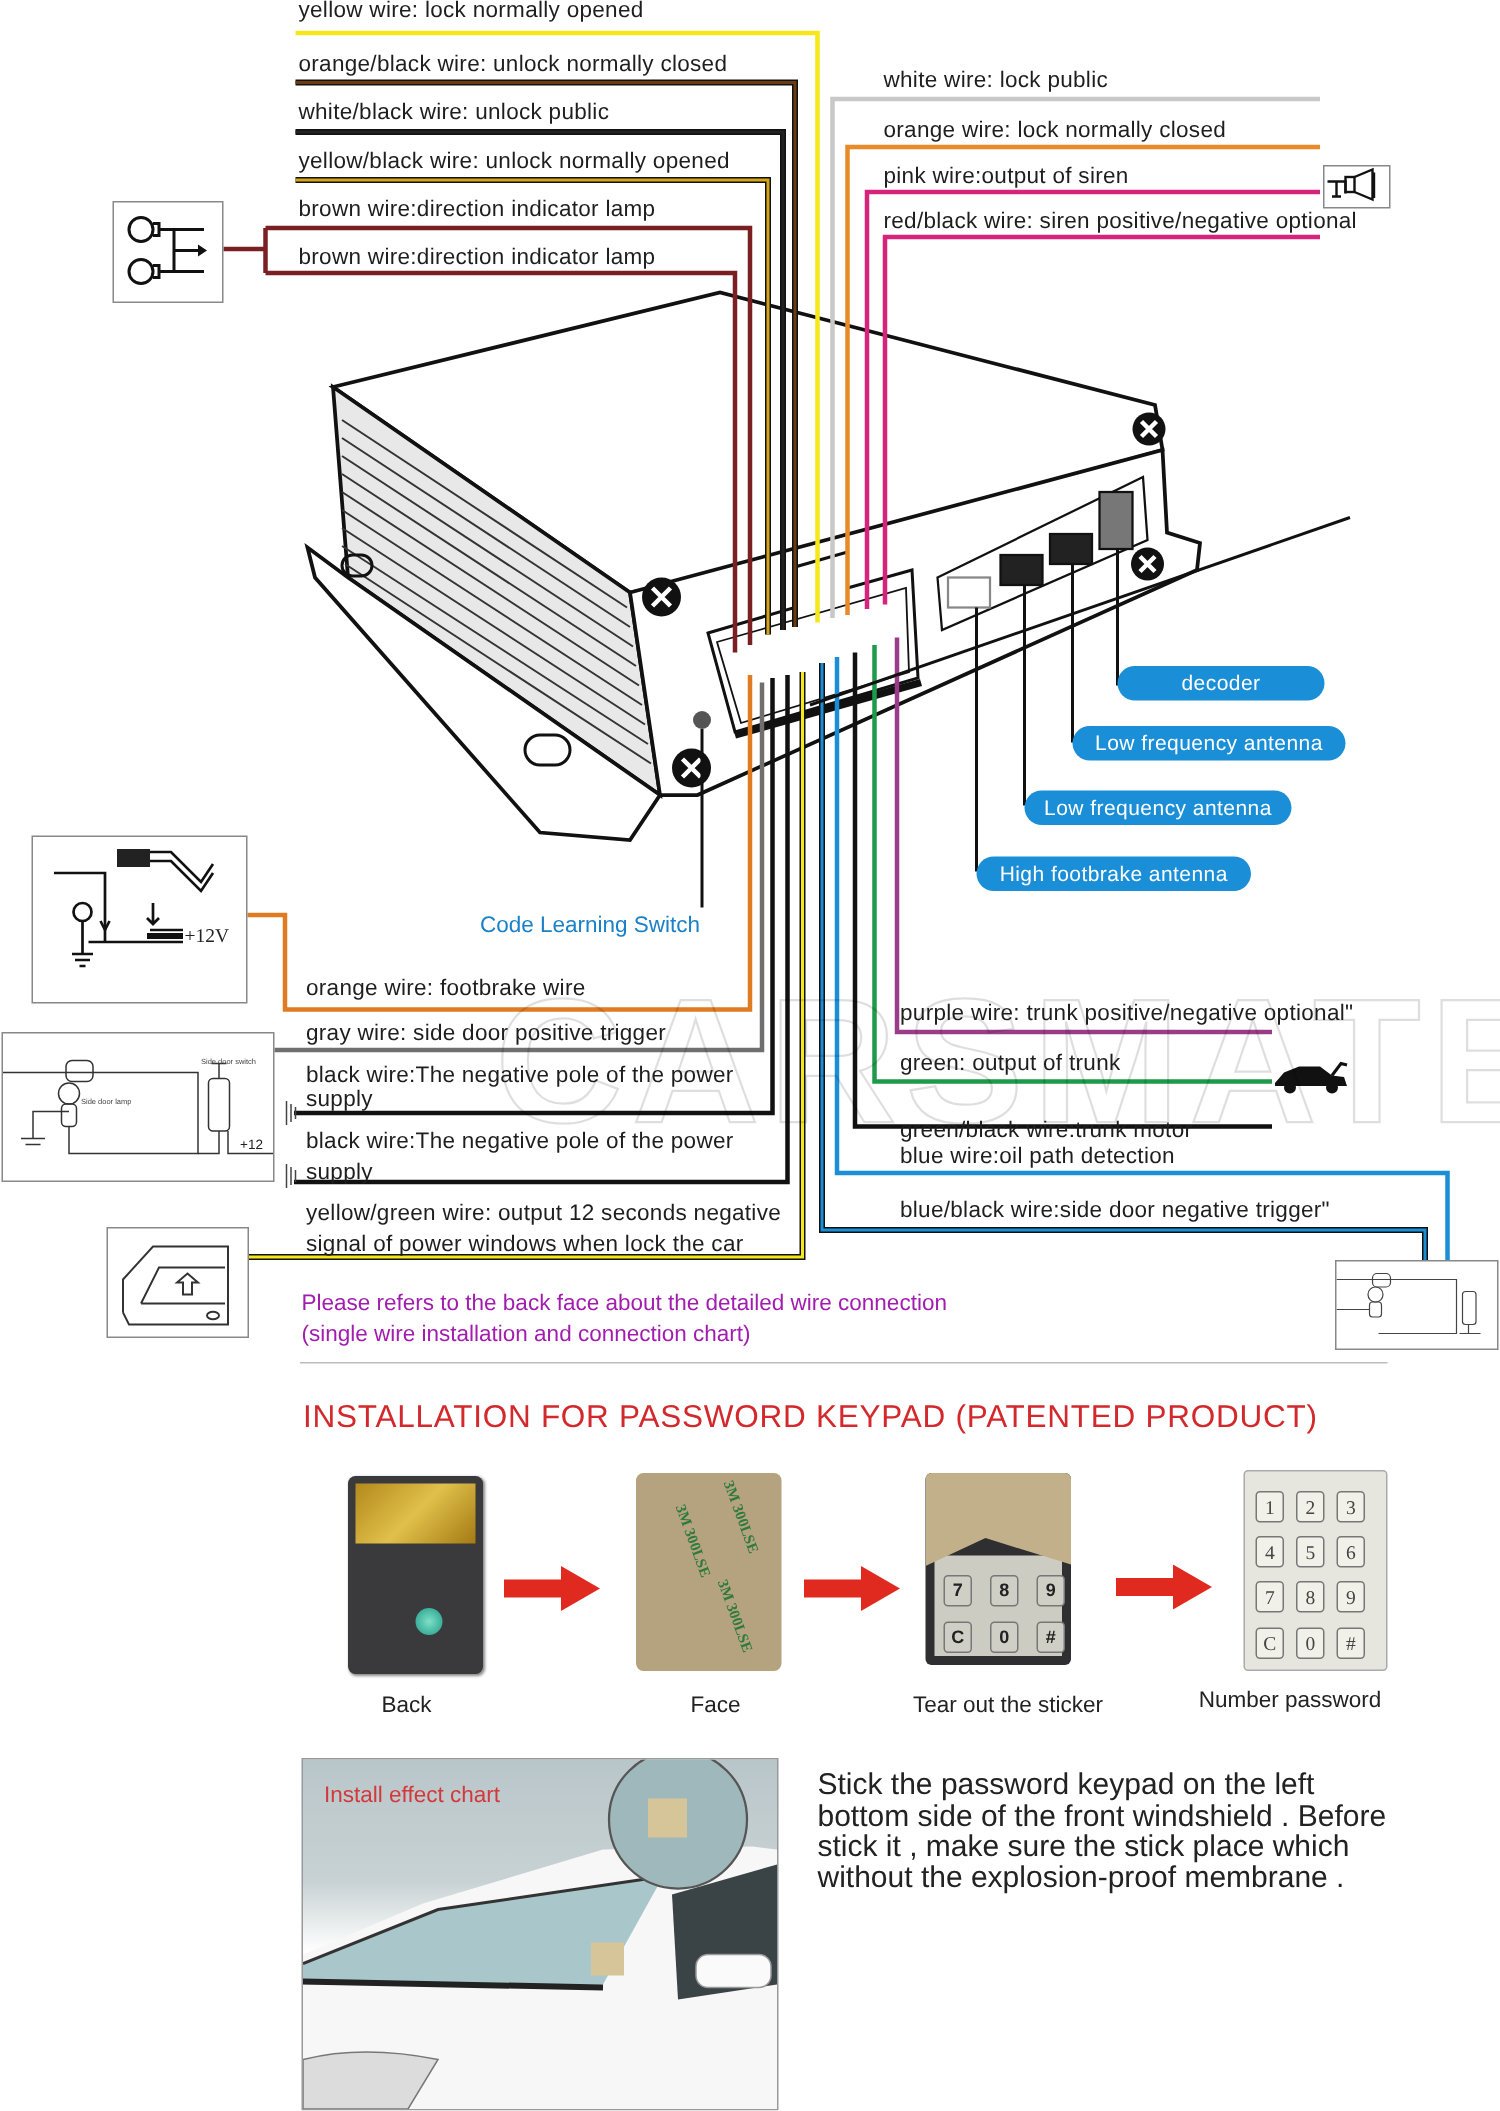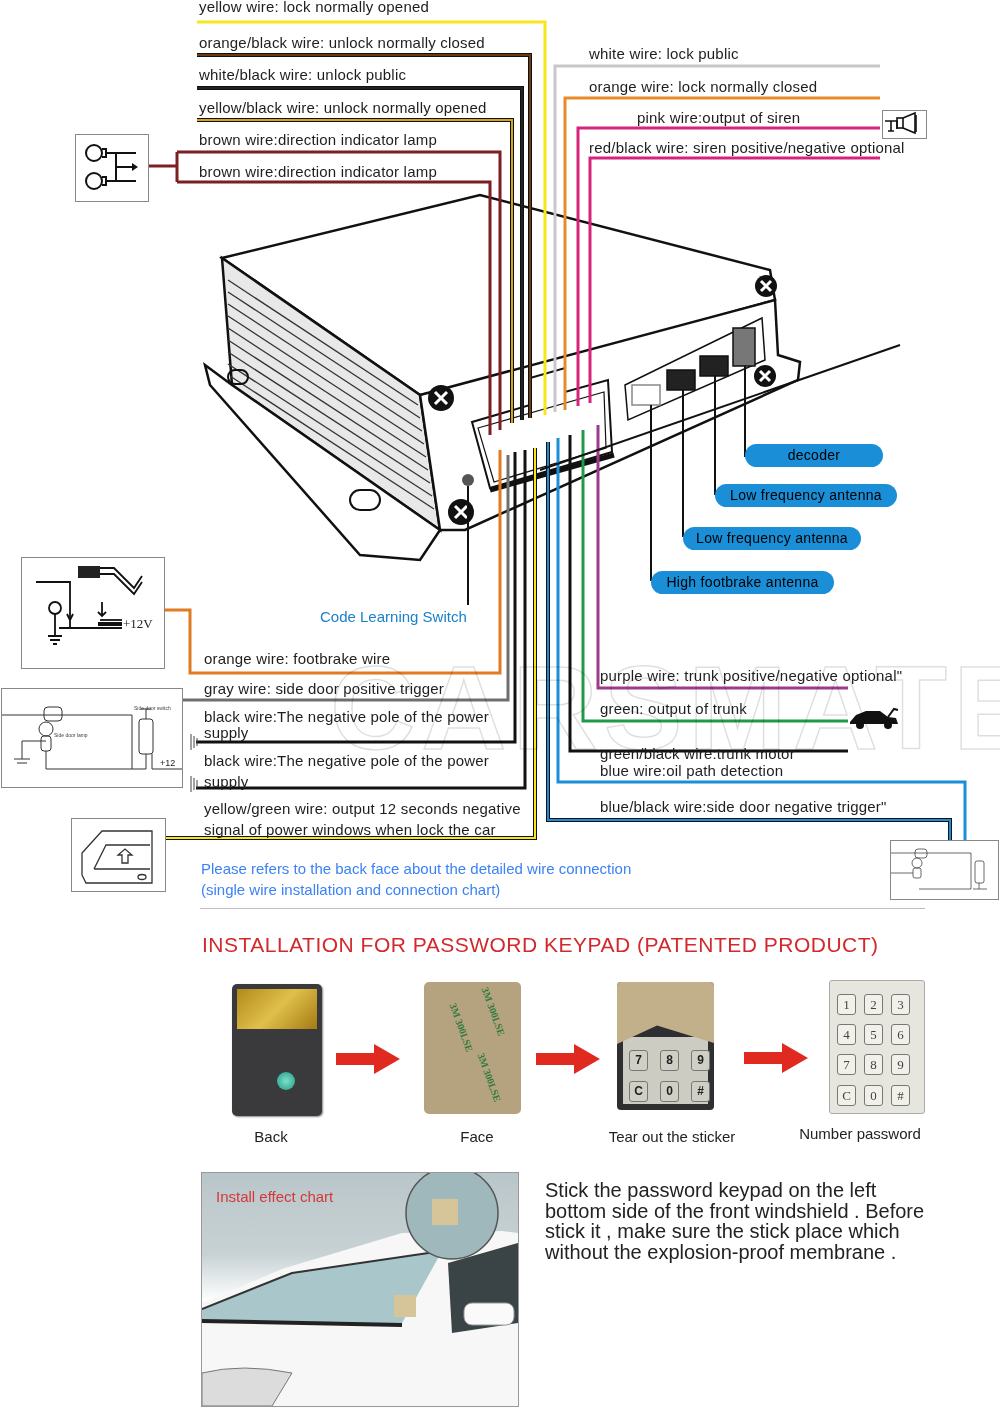--- a/index.html
+++ b/index.html
@@ -1,26 +1,26 @@
 <!DOCTYPE html>
 <html><head>
 <meta charset="utf-8">
 <style>
   html, body { margin:0; padding:0; background:#ffffff; }
   body { width:1000px; height:1407px; position:relative; overflow:hidden;
          font-family:"Liberation Sans", "DejaVu Sans", sans-serif; color:#222; }
   .lbl { position:absolute; font-size:15px; color:#1e1e1e; white-space:nowrap; letter-spacing:0.2px; }
   .lbl.wrap { white-space:normal; line-height:16px; }
   #wires { position:absolute; left:0; top:0; }
-  .pill { position:absolute; background:#1a8fd8; color:#000000; font-size:14px; text-align:center;
+  .pill { position:absolute; background:#1a8fd8; color:#ffffff; font-size:14px; text-align:center;
           border-radius:12px; height:23px; line-height:23px; letter-spacing:0.3px; }
   .code-switch { position:absolute; color:#1a80c8; font-size:15px; }
   .box { position:absolute; border:1px solid #888; background:#fff; }
   .section-title { position:absolute; left:202px; top:933px; font-size:21px; color:#d3282c; letter-spacing:0.5px; }
-  .note { position:absolute; left:201px; font-size:15px; color:#3b82f6; }
+  .note { position:absolute; left:201px; font-size:15px; color:#a21caf; }
   .divider { position:absolute; left:200px; top:908px; width:725px; height:1px; background:#bdbdbd; }
   .step-cap { position:absolute; font-size:15px; color:#222; text-align:center; }
   .arrow { position:absolute; width:64px; height:30px; }
   .photo { position:absolute; }
   .desc { position:absolute; left:545px; top:1180px; width:395px; font-size:20px; line-height:20.5px; color:#222; }
   .watermark { position:absolute; left:330px; top:640px; font-size:118px; font-weight:bold; color:transparent;
                -webkit-text-stroke:1.5px rgba(0,0,0,0.13); letter-spacing:6px; }
   .key { position:absolute; width:17px; height:19px; border:1px solid #777; border-radius:3px;
          font-family:"Liberation Serif", serif; font-size:13px; text-align:center; line-height:19px; color:#444; background:#f1f1ea; }
   .key.dark { background:#cfcfc6; font-family:"Liberation Sans", sans-serif; font-weight:bold; font-size:12px; color:#222; }
@@ -234,21 +234,21 @@
 
 <span class="lbl" style="left:199px;top:-2px;">yellow wire: lock normally opened</span>
 <span class="lbl" style="left:199px;top:34px;">orange/black wire: unlock normally closed</span>
 <span class="lbl" style="left:199px;top:66px;">white/black wire: unlock public</span>
 <span class="lbl" style="left:199px;top:99px;">yellow/black wire: unlock normally opened</span>
 <span class="lbl" style="left:199px;top:131px;">brown wire:direction indicator lamp</span>
 <span class="lbl" style="left:199px;top:163px;">brown wire:direction indicator lamp</span>
 
 <span class="lbl" style="left:589px;top:45px;">white wire: lock public</span>
 <span class="lbl" style="left:589px;top:78px;">orange wire: lock normally closed</span>
-<span class="lbl" style="left:589px;top:109px;margin-left:48px;">pink wire:output of siren</span>
+<span class="lbl" style="left:589px;top:109px;">pink wire:output of siren</span>
 <span class="lbl" style="left:589px;top:139px;">red/black wire: siren positive/negative optional</span>
 
 <div class="pill" style="left:745px;top:444px;width:138px;">decoder</div>
 <div class="pill" style="left:715px;top:484px;width:182px;">Low frequency antenna</div>
 <div class="pill" style="left:683px;top:527px;width:178px;">Low frequency antenna</div>
 <div class="pill" style="left:651px;top:571px;width:183px;">High footbrake antenna</div>
 
 <span class="code-switch" style="left:320px;top:608px;">Code Learning Switch</span>
 
 <span class="lbl" style="left:204px;top:650px;">orange wire: footbrake wire</span>

